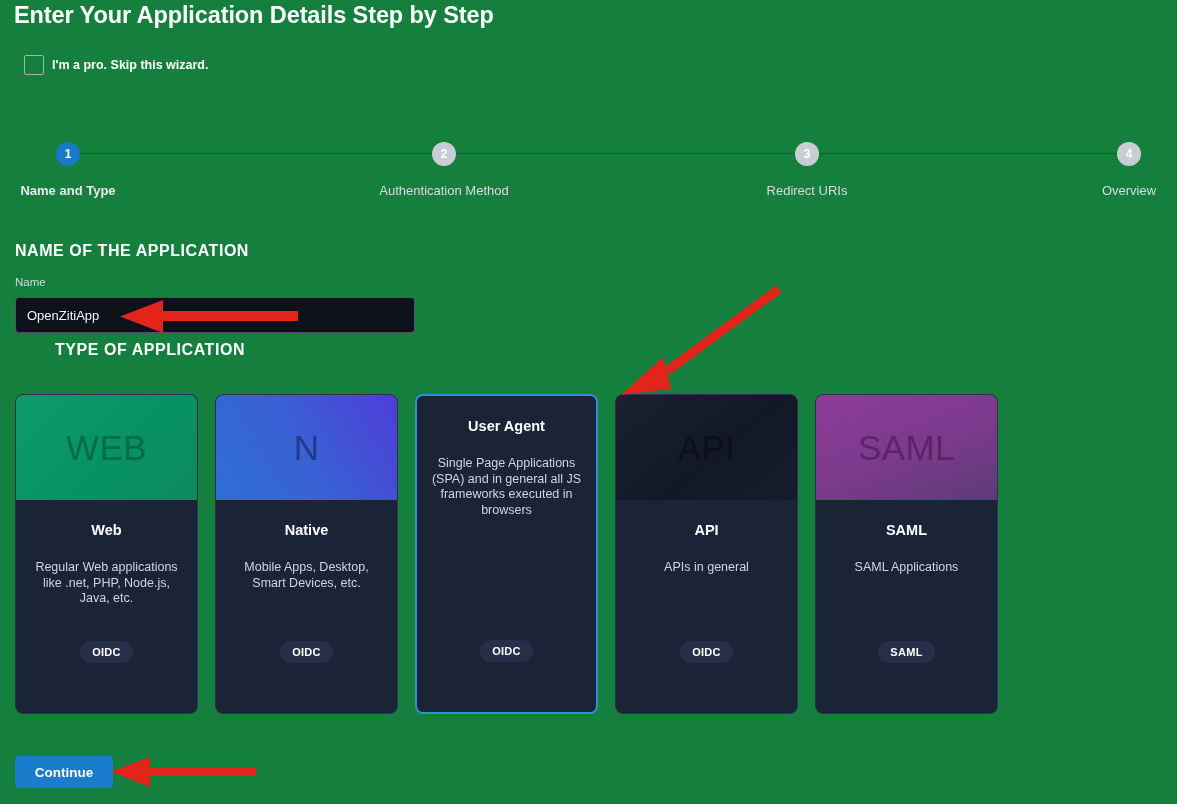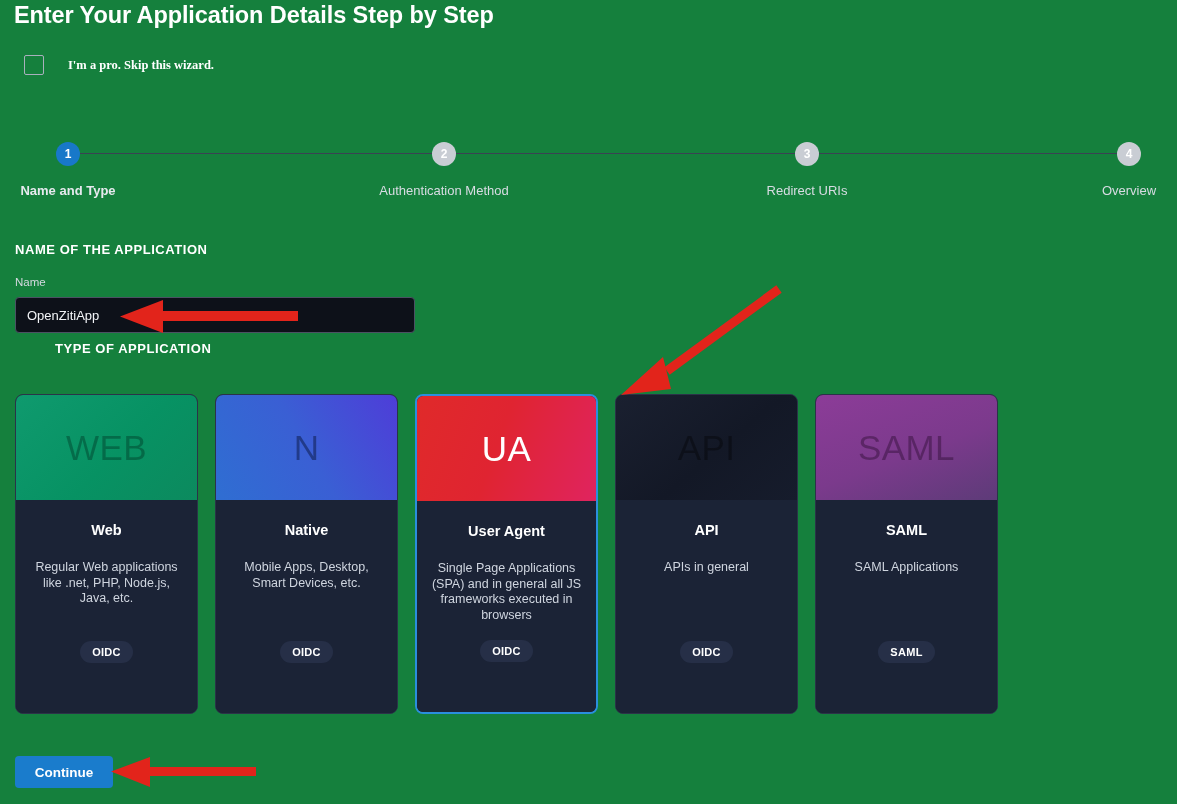--- a/index.html
+++ b/index.html
@@ -34,22 +34,21 @@
     white-space: nowrap;
   }
 
   
   .skip-row {
     position: absolute;
     left: 24px;
     top: 55px;
     display: flex;
     align-items: center;
-    gap: 24px;
-    font-family: Liberation Serif, serif;
+    gap: 8px;
   }
   .checkbox {
     width: 20px;
     height: 20px;
     border: 1.6px solid #a9b0bd;
     border-radius: 2px;
     background: transparent;
     cursor: pointer;
     flex: 0 0 auto;
   }
@@ -100,21 +99,21 @@
     position: absolute;
     top: 23px;
     height: 1px;
     background: #3a4253;
   }
 
   
   .section-label {
     position: absolute;
     left: 15px;
-    font-size: 13px;
+    font-size: 16px;
     font-weight: bold;
     letter-spacing: 0.55px;
     color: #ffffff;
   }
   #name-section-label { top: 242px; }
   #type-section-label { top: 341px; margin-left: 40px; }
 
   
   .field-label {
     position: absolute;
@@ -287,21 +286,20 @@
     <div class="card">
       <div class="card-header native">N</div>
       <div class="card-body">
         <div class="card-title">Native</div>
         <p class="card-desc">Mobile Apps, Desktop, Smart Devices, etc.</p>
         <span class="card-badge">OIDC</span>
       </div>
     </div>
 
     <div class="card selected">
-      <div class="card-header ua">UA</div>
       <div class="card-body">
         <div class="card-title">User Agent</div>
         <p class="card-desc">Single Page Applications (SPA) and in general all JS frameworks executed in browsers</p>
         <span class="card-badge">OIDC</span>
       </div>
     </div>
 
     <div class="card">
       <div class="card-header api">API</div>
       <div class="card-body">

